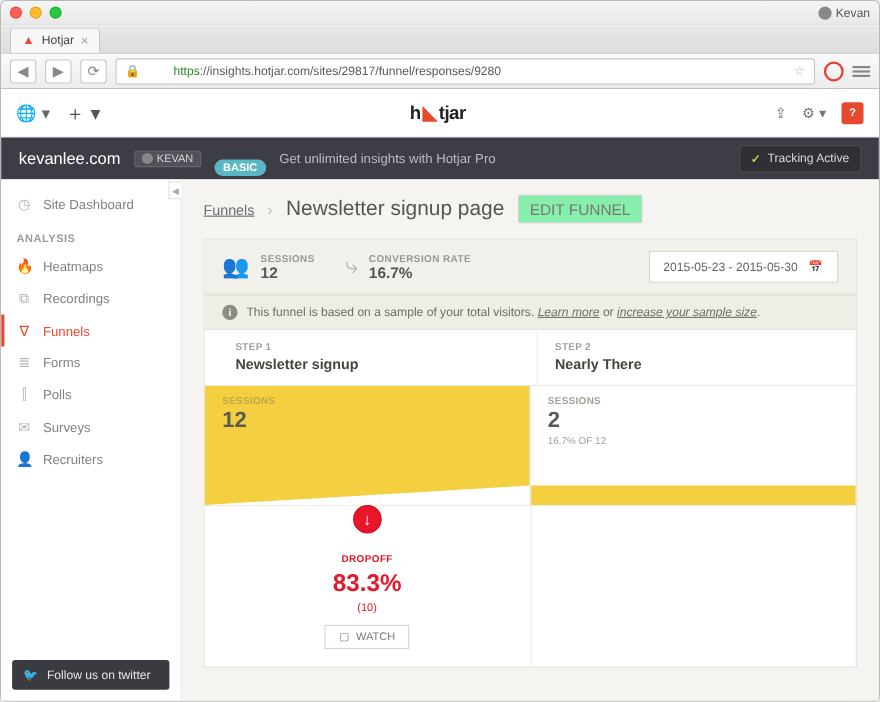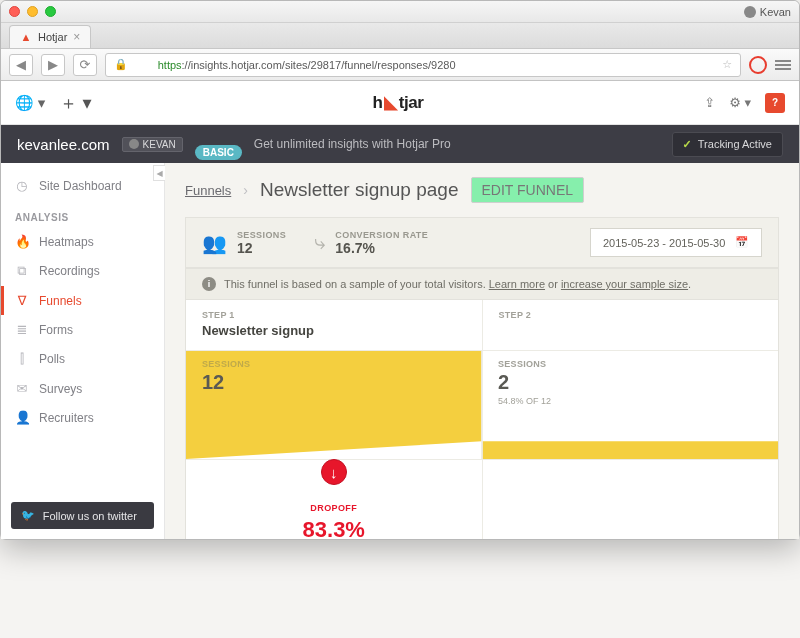--- a/index.html
+++ b/index.html
@@ -1,19 +1,19 @@
 <!DOCTYPE html>
 <html><head>
 <meta charset="utf-8">
 <style>
   * { box-sizing: border-box; margin: 0; padding: 0; }
   body { font-family: -apple-system, "Helvetica Neue", Arial, sans-serif; font-size: 13px; color: #333; background: #f5f4f2; width: 800px; height: 638px; overflow: hidden; }
 
   
-  .chrome-window { border: 1px solid #b8b8b8; border-radius: 6px; width: 800px; height: 540px; background: #fff; box-shadow: 0 10px 30px rgba(0,0,0,0.25); display: flex; flex-direction: column; }
+  .chrome-window { border: 1px solid #b8b8b8; border-radius: 6px; width: 800px; height: 638px; background: #fff; box-shadow: 0 10px 30px rgba(0,0,0,0.25); display: flex; flex-direction: column; }
   .titlebar { height: 22px; background: linear-gradient(#f6f6f6,#e8e8e8); border-bottom: 1px solid #d0d0d0; display: flex; align-items: center; padding: 0 8px; border-radius: 6px 6px 0 0; }
   .traffic { display: flex; gap: 7px; }
   .tl-btn { width: 11px; height: 11px; border-radius: 50%; }
   .tl-red { background:#ff5f57; border:1px solid #e04640;}
   .tl-yel { background:#ffbd2e; border:1px solid #dfa123;}
   .tl-grn { background:#28c940; border:1px solid #1dad2f;}
   .winright { margin-left:auto; font-size:11px; color:#555; display:flex; align-items:center; gap:4px;}
   .winright .avatar { width:12px;height:12px;border-radius:50%;background:#888; display:inline-block;}
 
   .tabstrip { height: 26px; background: linear-gradient(#e9e9e9,#dcdcdc); border-bottom:1px solid #c7c7c7; display:flex; align-items:flex-end; padding-left:8px;}
@@ -71,23 +71,23 @@
   .stat-bar{background:#f1f0ea;border-bottom:1px solid #e3e2dc;padding:10px 16px;display:flex;align-items:center;gap:28px;}
   .stat{display:flex;align-items:center;gap:10px;}
   .stat .sic{font-size:20px;color:#b4b3ac;}
   .stat .lbls{display:flex;flex-direction:column;}
   .stat .k{font-size:9px;color:#99988f;letter-spacing:0.4px;font-weight:600;}
   .stat .v{font-size:14px;color:#55544e;font-weight:700;}
   .date-box{margin-left:auto;border:1px solid #d6d5cd;background:#fff;padding:7px 12px;font-size:11px;color:#63625b;display:flex;align-items:center;gap:10px;}
 
   .info-strip{background:#eeede6;border-top:1px solid #e3e2dc;border-bottom:1px solid #e3e2dc;padding:8px 16px;font-size:11px;color:#6f6e66;display:flex;align-items:center;gap:8px;}
   .info-strip .info-ic{width:14px;height:14px;border-radius:50%;background:#8d8c84;color:#fff;display:flex;align-items:center;justify-content:center;font-size:9px;font-weight:bold;}
-  .info-strip a{color:#6f6e66;text-decoration:underline;}
-
-  .steps{display:flex;}
+  .info-strip a{color:#6f6e66;text-decoration:underline;font-style:italic;}
+
+  .steps{display:flex;margin-left:12px;}
   .step{flex:1;border-right:1px solid #ecebe4;}
   .step:last-child{border-right:none;}
   .step-head{padding:10px 16px 12px;}
   .step-lbl{font-size:9px;color:#a2a199;font-weight:600;letter-spacing:0.3px;}
   .step-name{font-size:13px;color:#454540;font-weight:700;margin-top:3px;}
 
   .sessions-row{position:relative;height:110px;display:flex;border-top:1px solid #ecebe4;border-bottom:1px solid #ecebe4;}
   .sess-cell{flex:1;position:relative;padding:8px 16px 0;}
   .sess-lbl{font-size:9px;color:#bfa94a;font-weight:700;letter-spacing:0.3px;}
   .sess-lbl.gray{color:#a2a199;}
@@ -263,38 +263,39 @@
           <div class="steps">
             <div class="step">
               <div class="step-head">
                 <div class="step-lbl">STEP 1</div>
                 <div class="step-name">Newsletter signup</div>
               </div>
             </div>
             <div class="step">
               <div class="step-head">
                 <div class="step-lbl">STEP 2</div>
+                <div class="step-name">Nearly There</div>
               </div>
             </div>
           </div>
 
           <div class="sessions-row">
             <svg class="funnel-svg" viewBox="0 0 100 110" preserveAspectRatio="none">
               <polygon points="0,0 50,0 50,92 0,110" fill="#f4cf3f"></polygon>
               <polygon points="50,92 100,92 100,110 50,110" fill="#f4cf3f"></polygon>
               <line x1="50" y1="0" x2="50" y2="110" stroke="#ecebe4" stroke-width="0.3"></line>
             </svg>
             <div class="sess-cell" style="z-index:1">
               <div class="sess-lbl">SESSIONS</div>
               <div class="sess-val">12</div>
             </div>
             <div class="sess-cell" style="z-index:1">
               <div class="sess-lbl gray">SESSIONS</div>
               <div class="sess-val">2</div>
-              <div class="sess-sub">54.8% OF 12</div>
+              <div class="sess-sub">16.7% OF 12</div>
             </div>
           </div>
 
           <div class="drop-row">
             <div class="drop-cell">
               <div class="drop-badge">↓</div>
               <div class="drop-lbl">DROPOFF</div>
               <div class="drop-pct">83.3%</div>
               <div class="drop-cnt">(10)</div>
               <button class="watch-btn">

